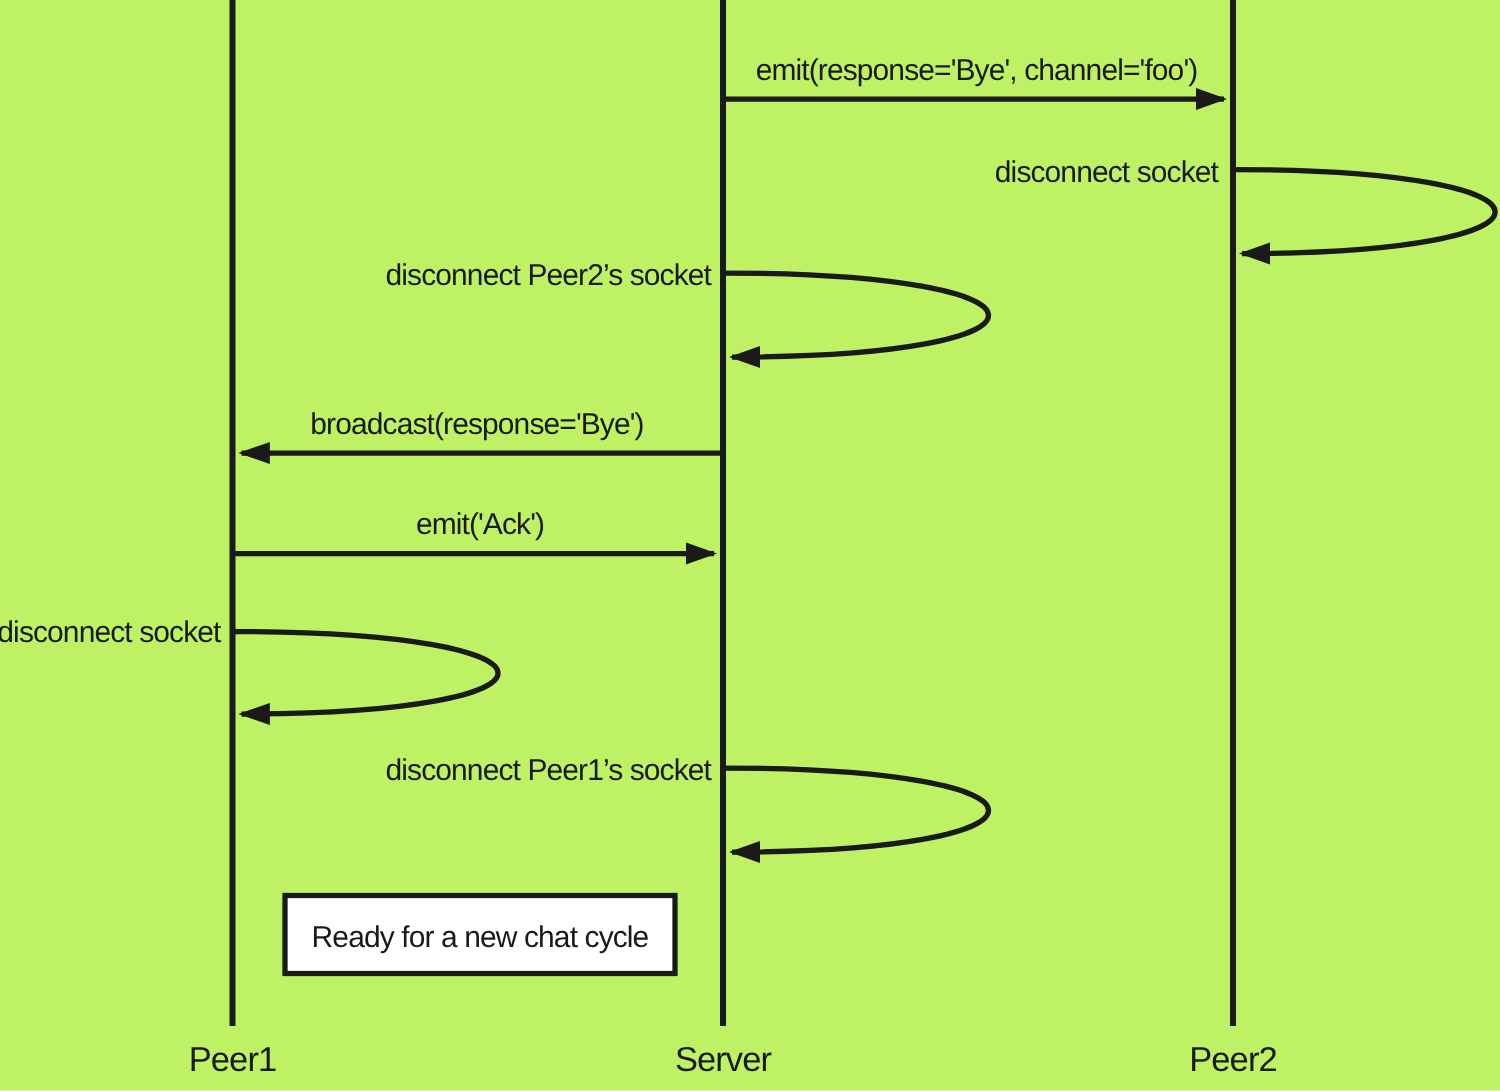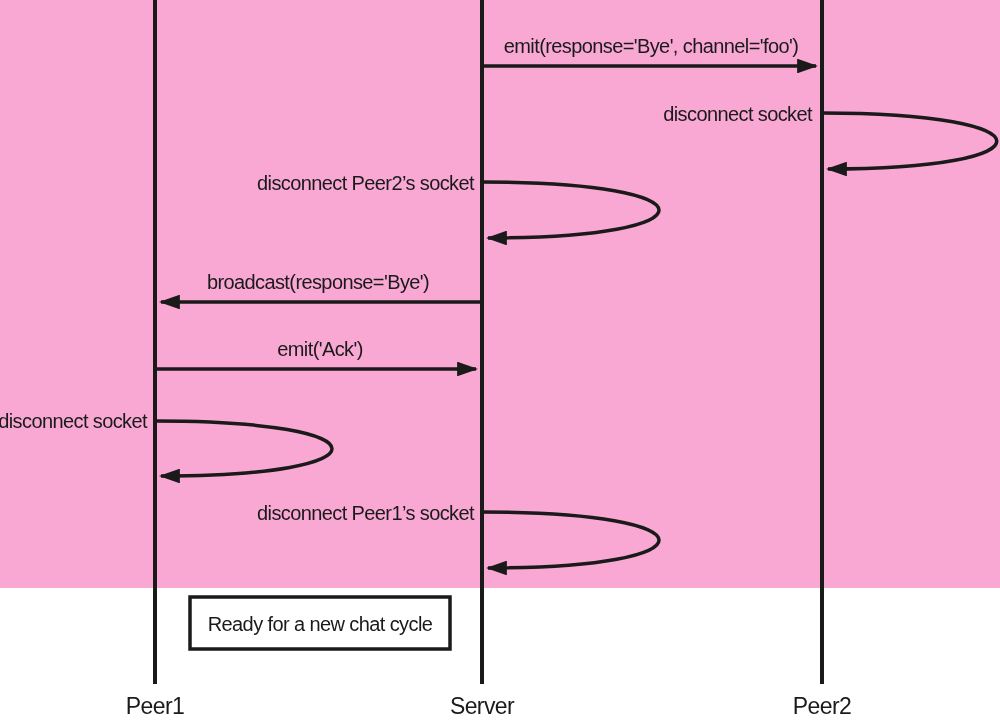--- a/index.html
+++ b/index.html
@@ -6,22 +6,22 @@
     margin: 0;
     padding: 0;
     background: #ffffff;
     width: 1000px;
     height: 727px;
     overflow: hidden;
   }
   .stage {
     position: relative;
     width: 1000px;
-    height: 588px;
-    background: #f9a8d4;
+    height: 727px;
+    background: #bef264;
   }
   svg text {
     font-family: "Liberation Sans", sans-serif;
     fill: #1a1a1a;
   }
   .msg-label {
     font-size: 20px;
     letter-spacing: -0.6px;
   }
   .actor-label {

